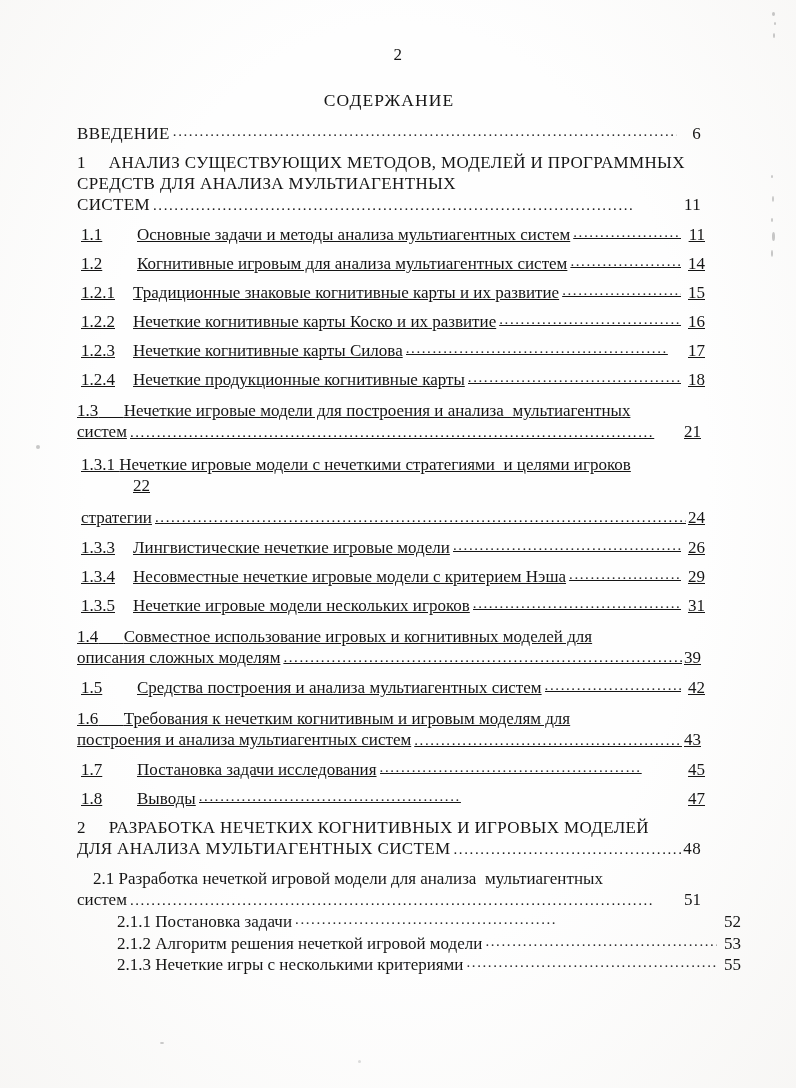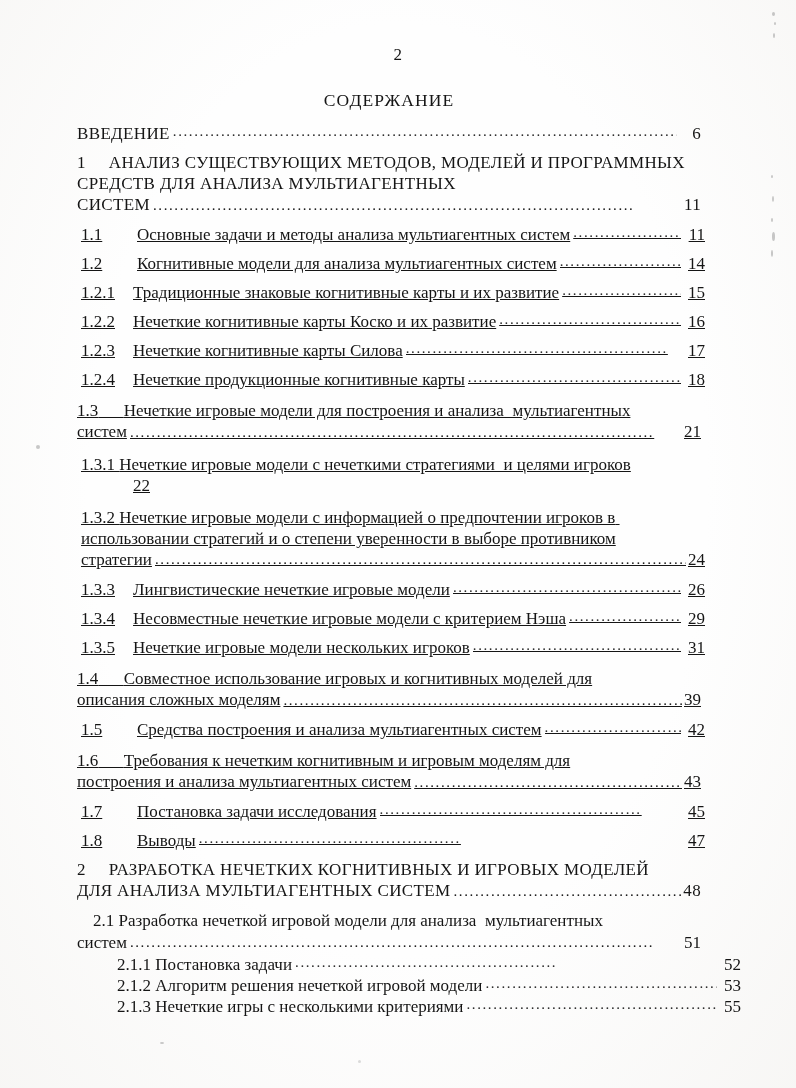--- a/index.html
+++ b/index.html
@@ -172,21 +172,21 @@
 
       <div class="row numw-a ind-2 gap-md">
         <span class="num">1.1</span>
         <span class="txt">Основные задачи и методы анализа мультиагентных систем</span>
         <span class="leader">.................................................</span>
         <span class="pg">11</span>
       </div>
 
       <div class="row numw-a ind-2 gap-md">
         <span class="num">1.2</span>
-        <span class="txt">Когнитивные модели для анализа мультиагентных систем</span>
+        <span class="txt">Когнитивные игровым для анализа мультиагентных систем</span>
         <span class="leader">.................................................</span>
         <span class="pg">14</span>
       </div>
 
       <div class="row numw-b ind-2 gap-md">
         <span class="num">1.2.1</span>
         <span class="txt">Традиционные знаковые когнитивные карты и их развитие</span>
         <span class="leader">.................................................</span>
         <span class="pg">15</span>
       </div>
@@ -220,21 +220,20 @@
           <span class="pg">21</span>
         </div>
       </div>
 
       <div class="block ind-2 gap-md">
         <div class="head"><span>1.3.1</span><span>&nbsp;</span><span>Нечеткие игровые модели с нечеткими стратегиями  и целями игроков</span></div>
         <div class="head" style="padding-left:52px;">22</div>
       </div>
 
       <div class="block ind-2 gap-md">
-        <div class="head"><span>1.3.2</span><span>&nbsp;</span><span>Нечеткие игровые модели с информацией о предпочтении игроков в использовании стратегий и о степени уверенности в выборе противником</span></div>
         <div class="tailrow">
           <span class="txt">стратегии</span>
           <span class="leader">..........................................................................................................</span>
           <span class="pg">24</span>
         </div>
       </div>
 
       <div class="row numw-b ind-2 gap-md">
         <span class="num">1.3.3</span>
         <span class="txt">Лингвистические нечеткие игровые модели</span>

